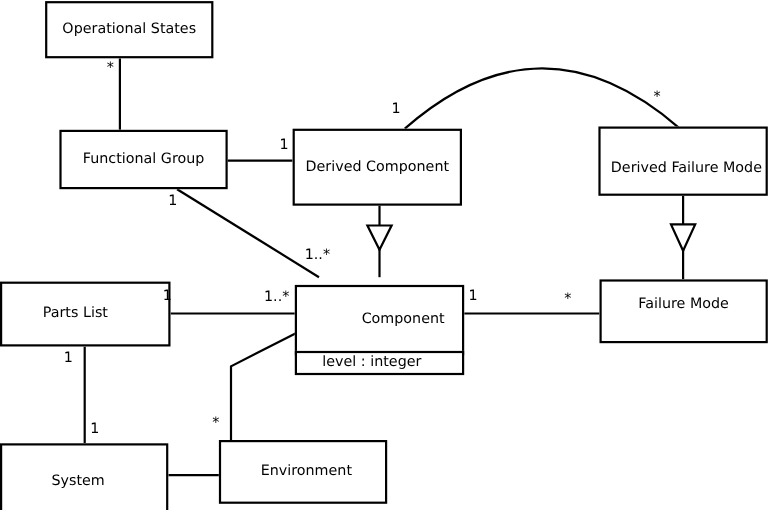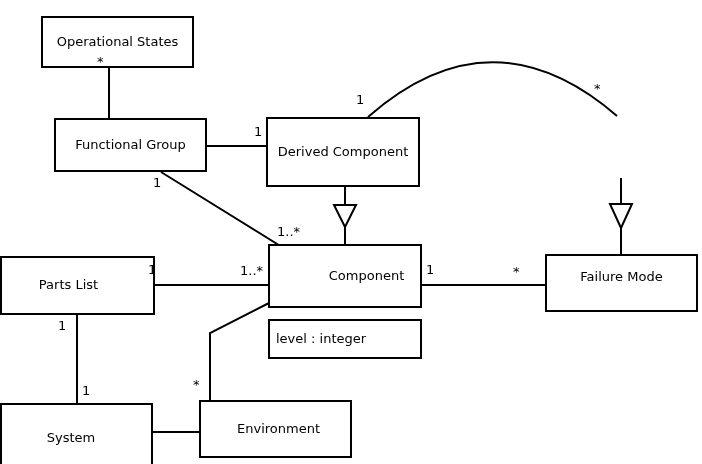--- a/index.html
+++ b/index.html
@@ -23,29 +23,29 @@
     background: #ffffff;
     display: flex;
     align-items: center;
     justify-content: center;
     font-size: 13px;
     line-height: 1.15;
     text-align: center;
     white-space: nowrap;
   }
   
-  #n-operational-states { left: 41px;  top: 16px;   width: 153px; height: 52px; }
+  #n-operational-states { left: 41px;  top: 1px;   width: 153px; height: 52px; }
   #n-functional-group   { left: 38px;  top: 118px; width: 153px; height: 54px; margin-left: 16px; }
   #n-derived-component  { left: 266px; top: 117px; width: 154px; height: 70px; }
   #n-derived-failure-mode { left: 544px; top: 115px; width: 154px; height: 63px;
                             padding-top: 14px; padding-left: 6px; }
   #n-parts-list         { left: 0px;   top: 256px; width: 155px; height: 59px; padding-right: 18px; }
-  #n-component-title    { left: 268px; top: 244px; width: 154px; height: 64px; padding-left: 43px; }
-  #n-component-attr     { left: 268px; top: 319px; width: 154px; height: 40px;
-                          justify-content: flex-start; padding-left: 6px; align-items: center; }
+  #n-component-title    { left: 268px; top: 259px; width: 154px; height: 64px; padding-left: 43px; }
+  #n-component-attr     { left: 268px; top: 319px; width: 154px; height: 22px;
+                          justify-content: flex-start; padding-left: 23px; align-items: center; }
   #n-failure-mode       { left: 545px; top: 254px; width: 153px; height: 58px; padding-bottom: 12px; }
   #n-system             { left: 0px;   top: 403px; width: 153px; height: 70px; padding-right: 11px; }
   #n-environment        { left: 199px; top: 400px; width: 153px; height: 58px; padding-left: 6px; }
 
   .mult {
     position: absolute;
     font-size: 13px;
     line-height: 1;
     white-space: nowrap;
   }
@@ -102,20 +102,23 @@
   </div>
 
   <div class="node" id="n-functional-group">
     <span>Functional Group</span>
   </div>
 
   <div class="node" id="n-derived-component">
     <span>Derived Component</span>
   </div>
 
+  <div class="node" id="n-derived-failure-mode">
+    <span>Derived Failure Mode</span>
+  </div>
 
   <div class="node" id="n-parts-list">
     <span>Parts List</span>
   </div>
 
   <div class="node" id="n-component-title">
     <span>Component</span>
   </div>
   <div class="node" id="n-component-attr">
     <span>level : integer</span>

